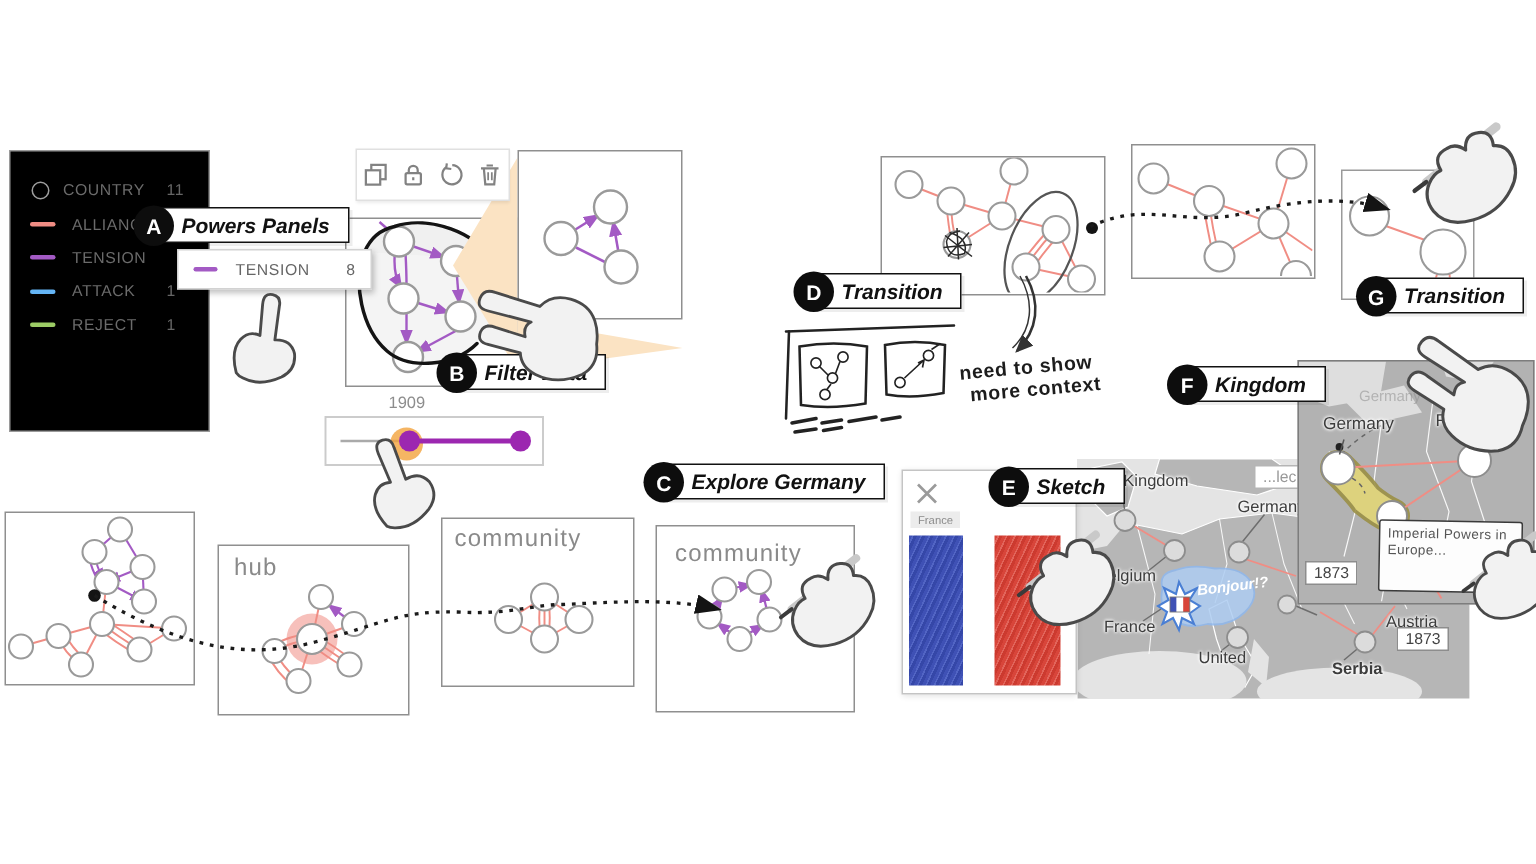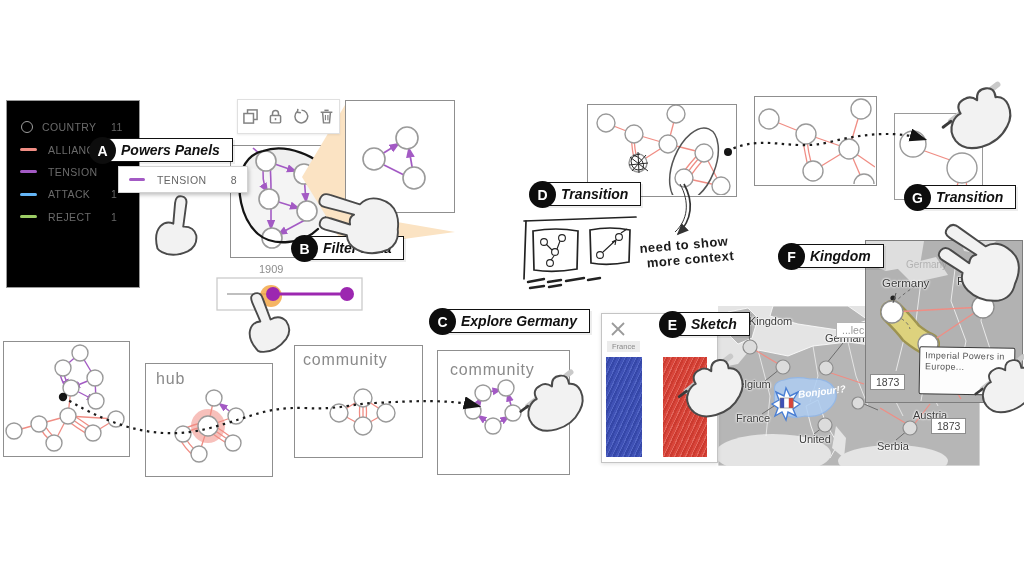--- a/index.html
+++ b/index.html
@@ -476,24 +476,24 @@
     <rect x="70.8" y="92" width="4.4" height="10" fill="#d8453a"></rect>
     <rect x="62" y="92" width="13.2" height="10" fill="none" stroke="#777" stroke-width=".6"></rect>
   </svg>
   <div style="position:absolute;left:80px;top:80px;color:#fff;font-size:10px;font-weight:bold;font-style:italic;transform:rotate(-7deg);">Bonjour!?</div>
   
   <div class="maplabel" style="left:-4px;top:9px;">United Kingdom</div>
   <div class="maplabel" style="left:107px;top:26px;">Germany</div>
   <div class="maplabel" style="left:13px;top:72px;">Belgium</div>
   <div class="maplabel" style="left:18px;top:106px;">France</div>
   <div class="maplabel" style="left:81px;top:127px;">United</div>
-  <div class="maplabel" style="left:163px;top:103px;padding-left:32px;">Austria</div>
-  <div class="maplabel" style="left:159px;top:134px;">Serbia</div>
+  <div class="maplabel" style="left:174px;top:103px;padding-left:32px;">Austria</div>
+  <div class="maplabel" style="left:170px;top:134px;font-weight:bold;">Serbia</div>
   <div class="yearbox" style="left:213px;top:112px;">1873</div>
-  <div class="yearbox" style="left:118px;top:16px;width:22px;overflow:hidden;color:#999;border-color:#b5b5b5;">...lec</div>
+  <div class="yearbox" style="left:118px;top:4px;width:22px;overflow:hidden;color:#999;border-color:#b5b5b5;">...lec</div>
 </div>
 
 <div class="abs" style="left:865px;top:240px;width:158px;height:163px;background:#b2b2b2;border:1.5px solid #7d7d7d;z-index:15;overflow:hidden;box-sizing:border-box;">
   <svg width="155" height="160" viewBox="0 0 155 160">
     <g fill="#dedede" stroke="none">
       <polygon points="0,0 58,0 54,24 20,30 0,22"></polygon>
       <polygon points="30,26 70,16 82,34 46,42"></polygon>
       <polygon points="95,0 130,0 120,14 98,10"></polygon>
     </g>
     <g stroke="#fff" stroke-width=".8" fill="none" opacity=".9">

